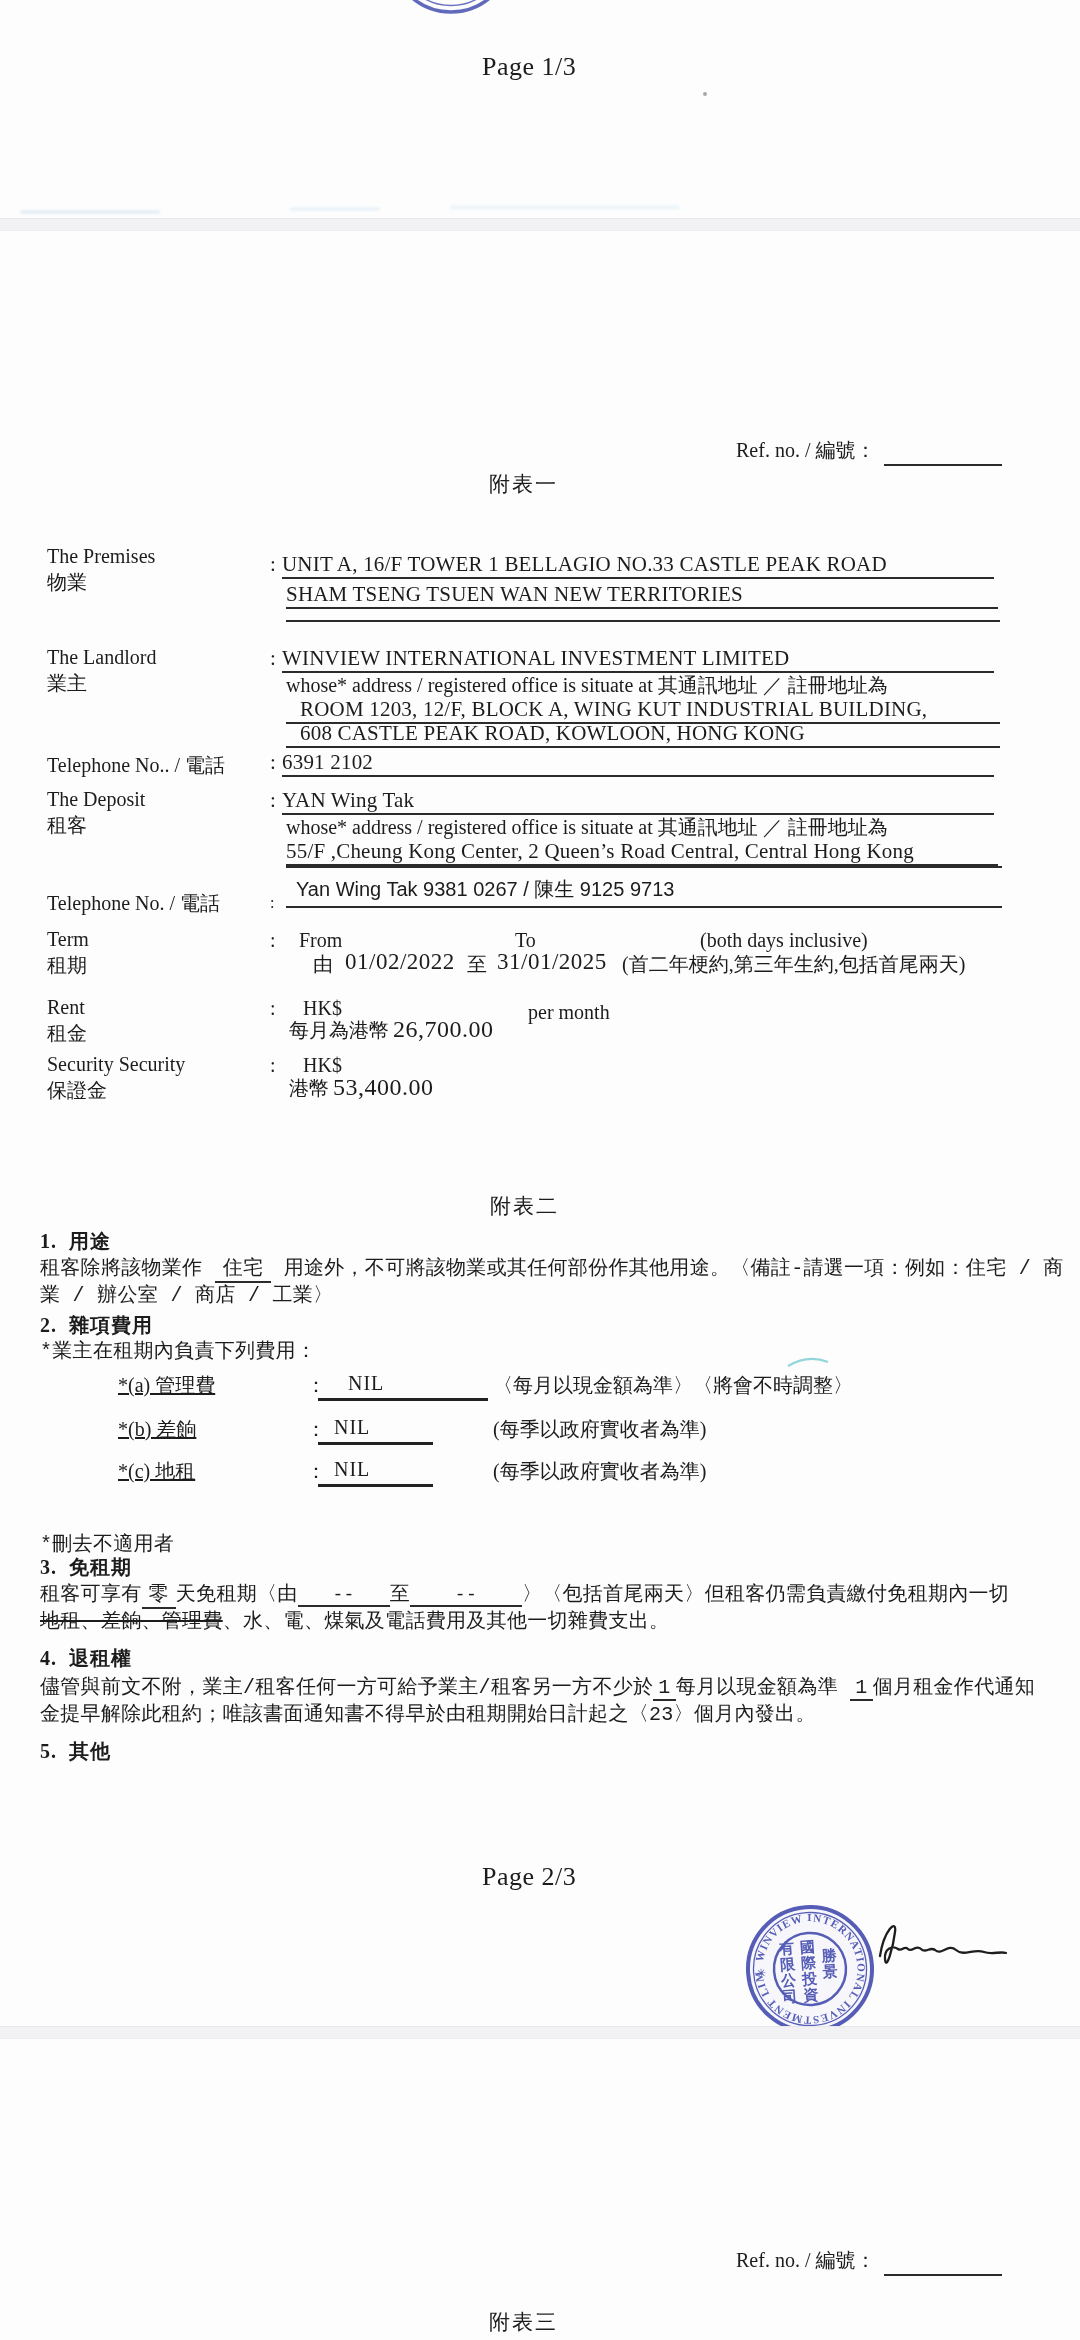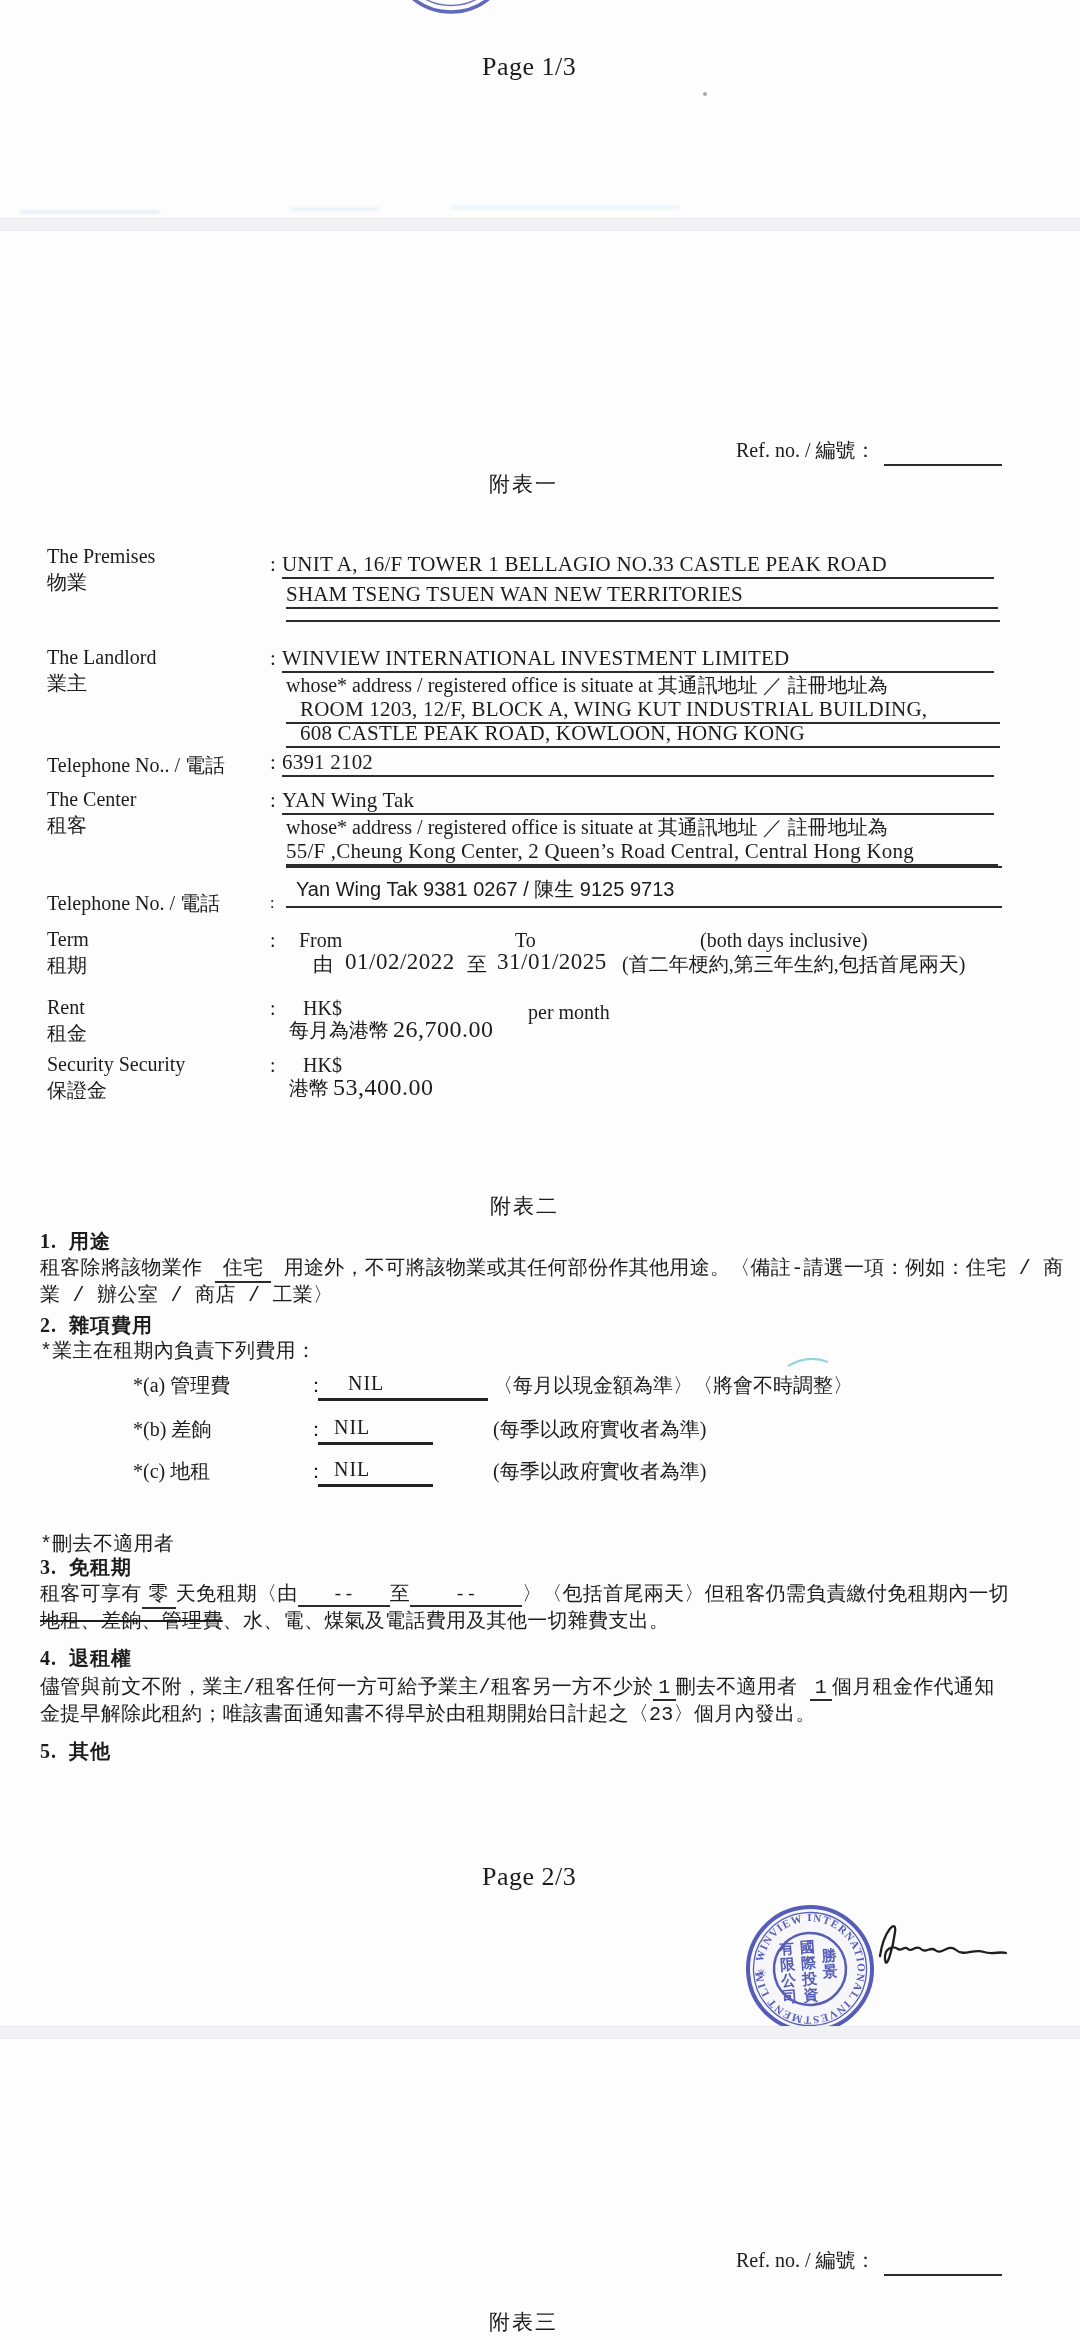--- a/index.html
+++ b/index.html
@@ -15,21 +15,21 @@
   .colon{display:inline-block;width:12px;}
   .lblen{position:absolute;left:47px;font-size:20px;}
   .lblzh{position:absolute;left:47px;font-size:20px;}
   .bigno{font-size:24px;letter-spacing:.5px;}
   .dateno{font-size:23px;letter-spacing:.5px;}
   .mono{font-family:Liberation Sans, sans-serif;font-size:20px;}
   .pageband{position:absolute;left:0;width:1080px;height:11px;background:#f2f2f4;
             border-top:1px solid #e8e8eb;border-bottom:1px solid #edeef0;z-index:6;}
   .struck{text-decoration:line-through;text-decoration-thickness:2px;}
   .blankul{display:inline-block;border-bottom:2px solid #2b2b2b;text-align:center;font-size:18px;}
-  .c2lbl{position:absolute;left:133px;font-size:20px;}
+  .c2lbl{position:absolute;left:118px;font-size:20px;text-decoration:underline;}
   .c2colon{position:absolute;left:306px;font-size:20px;}
   .c2ul{position:absolute;border-bottom:3px solid #222;height:26px;}
   .c2val{font-size:20px;letter-spacing:1px;margin-top:44px;}
   .c2note{position:absolute;left:493px;font-size:20px;}
   .clausehead{font-size:20px;font-weight:bold;letter-spacing:1px;}
   .clausebody{font-size:20px;letter-spacing:.3px;white-space:nowrap;font-family:Liberation Mono, monospace;}
   .smudge{position:absolute;border-radius:3px;filter:blur(1px);}
   svg text{font-family:"Liberation Serif", serif;}
 </style>
 </head>
@@ -63,21 +63,21 @@
   <div class="lblen" style="top:646px">The Landlord</div>
   <div class="lblzh" style="top:670px">業主</div>
   <div class="abs env" style="left:270px;top:646px"><span class="colon">:</span><span class="vline" style="width:712px">WINVIEW INTERNATIONAL INVESTMENT LIMITED</span></div>
   <div class="abs en" style="left:286px;top:673px">whose* address / registered office is situate at  其通訊地址 ／ 註冊地址為</div>
   <div class="abs env" style="left:286px;top:697px"><span class="vline" style="width:700px;padding-left:14px">ROOM 1203, 12/F, BLOCK A, WING KUT INDUSTRIAL BUILDING,</span></div>
   <div class="abs env" style="left:286px;top:721px"><span class="vline" style="width:700px;padding-left:14px">608 CASTLE PEAK ROAD, KOWLOON, HONG KONG</span></div>
 
   <div class="lblen" style="top:752px">Telephone No.. /  電話</div>
   <div class="abs env" style="left:270px;top:750px"><span class="colon">:</span><span class="vline" style="width:712px">6391 2102</span></div>
 
-  <div class="lblen" style="top:788px">The Center</div>
+  <div class="lblen" style="top:788px">The Deposit</div>
   <div class="lblzh" style="top:812px">租客</div>
   <div class="abs env" style="left:270px;top:788px"><span class="colon">:</span><span class="vline" style="width:712px">YAN Wing Tak</span></div>
   <div class="abs en" style="left:286px;top:815px">whose* address / registered office is situate at  其通訊地址 ／ 註冊地址為</div>
   <div class="abs env" style="left:286px;top:839px"><span class="vline" style="width:712px">55/F ,Cheung Kong Center, 2 Queen’s Road Central, Central Hong Kong</span></div>
   <div class="abs" style="left:286px;top:866px;width:716px;border-bottom:2px solid #2b2b2b"></div>
 
   <div class="lblen" style="top:890px">Telephone No. /  電話</div>
   <div class="abs" style="left:270px;top:894px">:</div>
   <div class="abs" style="left:286px;top:876px;width:716px;height:30px;border-bottom:2px solid #2b2b2b"><span class="mono" style="padding-left:10px">Yan Wing Tak 9381 0267 / 陳生 9125 9713</span></div>
 
@@ -137,21 +137,21 @@
     <span class="c2ul" style="left:318px;width:115px"><span class="c2val" style="padding-left:16px">NIL</span></span>
     <span class="c2note">(每季以政府實收者為準)</span>
   </div>
 
   <div class="abs clausebody" style="left:40px;top:1530px">*刪去不適用者</div>
   <div class="abs clausehead" style="left:40px;top:1554px"><span>3.</span>&nbsp;&nbsp;<span>免租期</span></div>
   <div class="abs clausebody" style="left:40px;top:1580px"><span>租客可享有</span><span class="vline" style="padding:0 7px">零</span><span>天免租期〈由</span><span class="blankul" style="width:92px">--</span><span>至</span><span class="blankul" style="width:112px">--</span><span>〉〈包括首尾兩天〉但租客仍需負責繳付免租期內一切</span></div>
   <div class="abs clausebody" style="left:40px;top:1607px"><span class="struck">地租、差餉、管理費</span><span>、水、電、煤氣及電話費用及其他一切雜費支出。</span></div>
 
   <div class="abs clausehead" style="left:40px;top:1645px"><span>4.</span>&nbsp;&nbsp;<span>退租權</span></div>
-  <div class="abs clausebody" style="left:40px;top:1673px"><span>儘管與前文不附，業主/租客任何一方可給予業主/租客另一方不少於</span><span class="vline" style="padding:0 5px">1</span><span>刪去不適用者</span> <span class="vline" style="padding:0 5px">1</span><span>個月租金作代通知</span></div>
+  <div class="abs clausebody" style="left:40px;top:1673px"><span>儘管與前文不附，業主/租客任何一方可給予業主/租客另一方不少於</span><span class="vline" style="padding:0 5px">1</span><span>每月以現金額為準</span> <span class="vline" style="padding:0 5px">1</span><span>個月租金作代通知</span></div>
   <div class="abs clausebody" style="left:40px;top:1700px">金提早解除此租約；唯該書面通知書不得早於由租期開始日計起之〈23〉個月內發出。</div>
 
   <div class="abs clausehead" style="left:40px;top:1738px"><span>5.</span>&nbsp;&nbsp;<span>其他</span></div>
 
   <div class="abs pagefoot" style="left:482px;top:1862px">Page 2/3</div>
 
   <svg class="abs" style="left:737px;top:1896px;z-index:2" width="146" height="146" viewBox="0 0 146 146">
     <g opacity="0.86" transform="rotate(-4 73 73)">
       <circle cx="73" cy="73" r="62" fill="rgba(70,80,180,0.04)" stroke="#3a43ab" stroke-width="4"></circle>
       <circle cx="73" cy="73" r="56.5" fill="none" stroke="#3a43ab" stroke-width="1.3"></circle>

